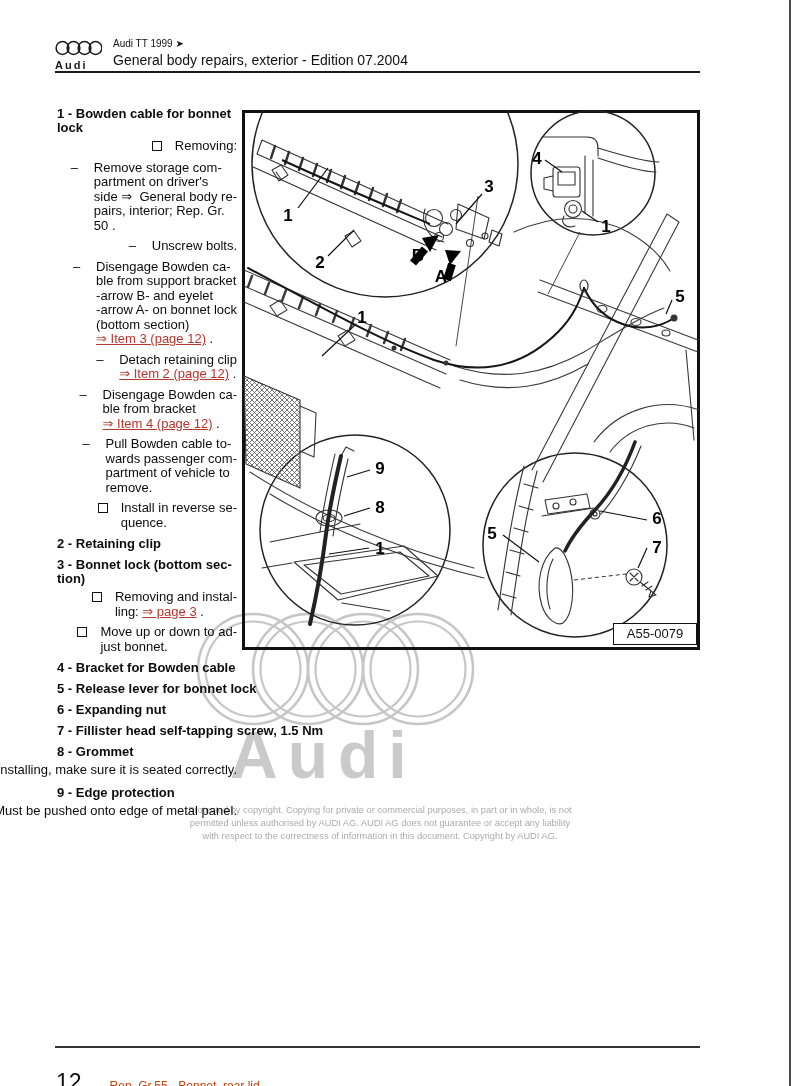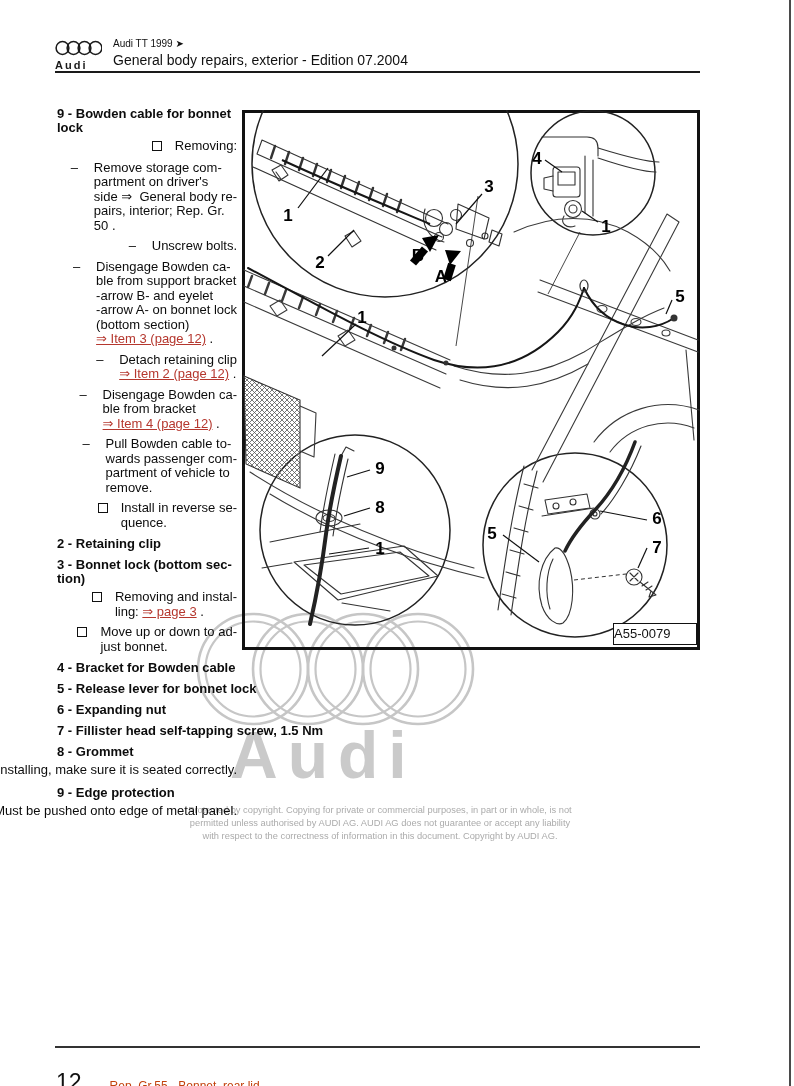--- a/index.html
+++ b/index.html
@@ -49,21 +49,21 @@
   .figure{position:absolute;left:242px;top:110px;width:458px;height:540px;z-index:1;overflow:hidden;}
   .figure svg{position:absolute;left:0;top:0;}
   .callout-layer{position:absolute;left:0;top:0;width:100%;height:100%;}
   .callout{
     position:absolute;transform:translate(-50%,-50%);
     font-weight:bold;font-size:17px;color:#000;line-height:1;z-index:3;
   }
   .figure-code{
     position:absolute;right:3px;bottom:5px;width:82px;height:20px;
     border:1.5px solid #111;background:#fff;z-index:3;
-    font-size:13px;line-height:20px;color:#111;
+    font-size:13px;text-align:center;line-height:20px;color:#111;
   }
 </style>
 </head>
 <body style="--link-red: #b5372e;">
 
 <svg class="wm-rings" width="288" height="126" viewBox="0 0 288 126">
   <g fill="none" stroke="#c6c6c6">
     <circle cx="61" cy="63" r="55" stroke-width="2.6"></circle>
       <circle cx="61" cy="63" r="47.5" stroke-width="2.2"></circle>
     <circle cx="116" cy="63" r="55" stroke-width="2.6"></circle>
@@ -92,21 +92,21 @@
     <div class="logo-text">Audi</div>
   </div>
   <div class="header-titles">
     <div class="header-line1">Audi TT 1999 ➤</div>
     <div class="header-line2">General body repairs, exterior - Edition 07.2004</div>
   </div>
 </div>
 <div class="header-rule"></div>
 
 <div class="item-list">
-    <div class="item-title">9 - Bowden cable for bonnet
+    <div class="item-title">1 - Bowden cable for bonnet
 lock</div>
     <div class="sub-row">
       <span class="bullet bullet-sq"></span>
       <span class="sub-text"><span>Removing:</span></span>
     </div>
     <div class="sub-row">
       <span class="bullet bullet-dash">–</span>
       <span class="sub-text"><span>Remove storage com-
 partment on driver's
 side ⇒  General body re-

